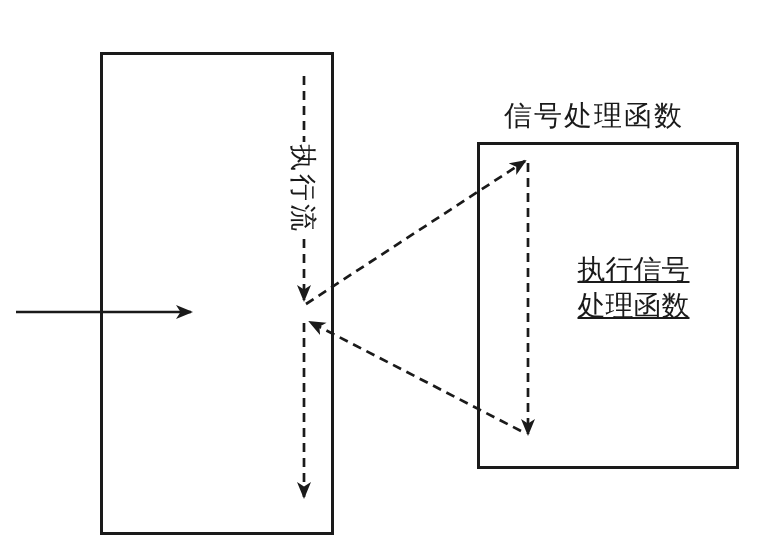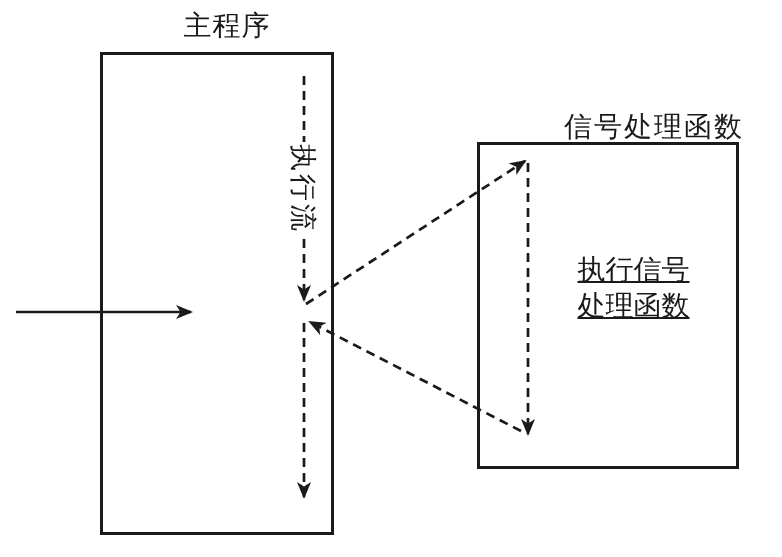--- a/index.html
+++ b/index.html
@@ -43,23 +43,23 @@
   }
   .main-title {
     left: 140px;
     top: 11px;
     width: 174px;
     text-align: center;
     letter-spacing: 1px;
   }
   .handler-title {
     left: 504px;
-    top: 112px;
+    top: 101px;
     width: 240px;
-    text-align: right;
+    text-align: left;
     letter-spacing: 2px;
   }
   .handler-body {
     left: 528px;
     top: 252px;
     width: 211px;
     text-align: center;
     line-height: 36px;
     white-space: pre-line;
     text-decoration: underline;
@@ -104,21 +104,20 @@
 
     <line x1="306" y1="304" x2="525" y2="161" stroke="#1a1a1a" stroke-width="2.7" stroke-dasharray="9 6" marker-end="url(#ah)"></line>
 
     <line x1="528" y1="163" x2="528" y2="434" stroke="#1a1a1a" stroke-width="2.7" stroke-dasharray="9 6" marker-end="url(#ah)"></line>
 
     <line x1="521" y1="431" x2="310" y2="322" stroke="#1a1a1a" stroke-width="2.7" stroke-dasharray="9 6" marker-end="url(#ah)"></line>
 
     <line x1="304" y1="323" x2="304" y2="497" stroke="#1a1a1a" stroke-width="2.7" stroke-dasharray="9 6" marker-end="url(#ah)"></line>
   </svg>
 
-  <div class="label main-title">主程序</div>
 
   <div class="label handler-title">信号处理函数</div>
 
   <div class="label exec-flow-label">执行流</div>
 
   <div class="label handler-body">执行信号
 处理函数</div>
 
 </div>
 

